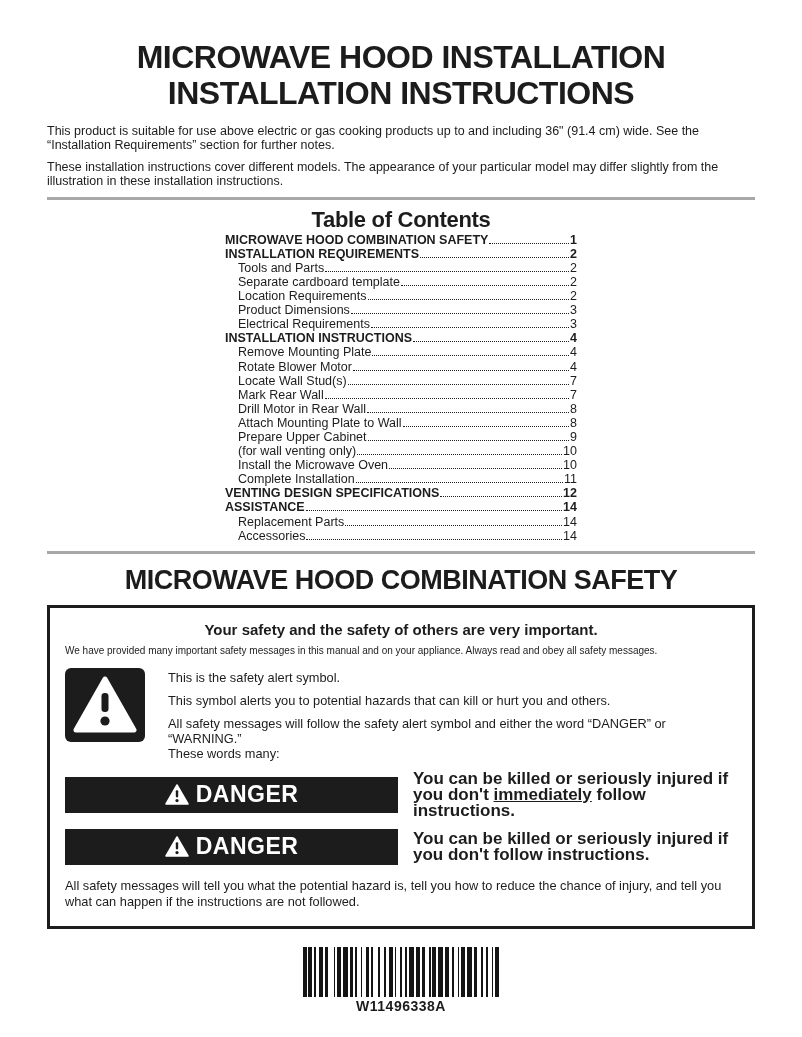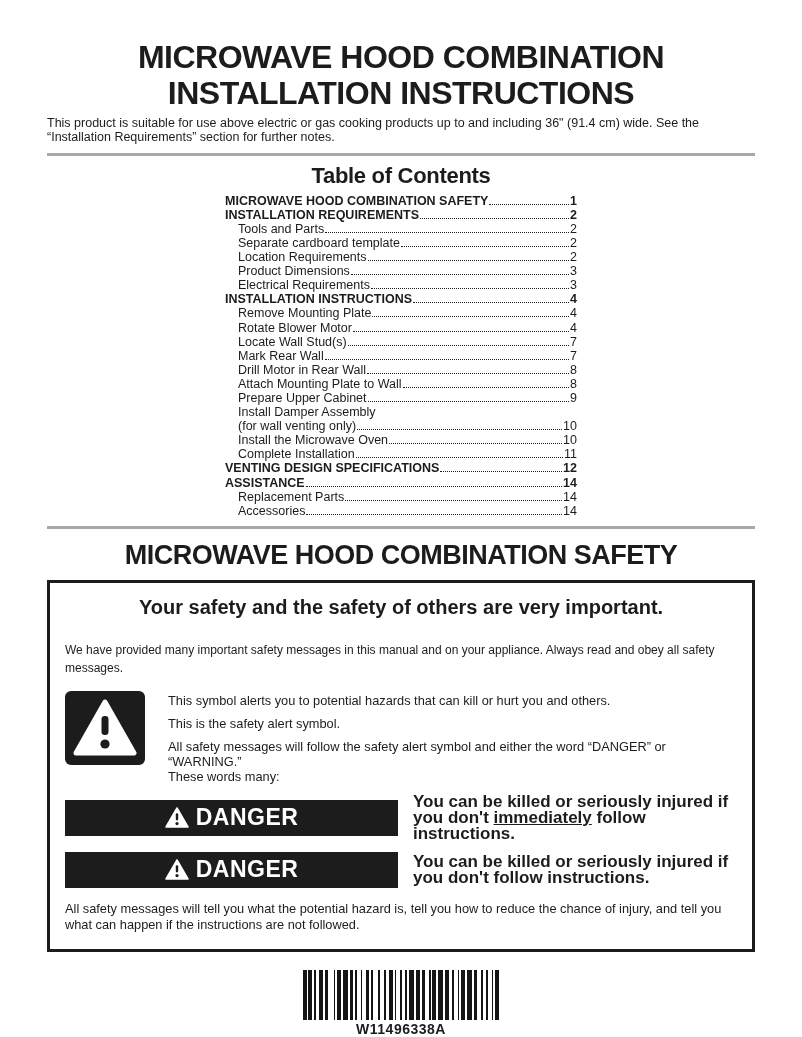--- a/index.html
+++ b/index.html
@@ -15,21 +15,21 @@
   
   .doc-title {
     text-align: center;
     font-size: 32px;
     font-weight: bold;
     letter-spacing: -0.5px;
     line-height: 1.12;
   }
 
   
-  .intro { margin-top: 4px; }
+  .intro { margin-top: 12px; }
   .intro p {
     font-size: 12.5px;
     line-height: 14.5px;
     margin-bottom: 7px;
   }
 
   
   .rule {
     height: 3px;
     background: #a8a8a8;
@@ -37,21 +37,20 @@
     margin-top: 8px;
   }
 
   
   .toc-wrap { width: 352px; margin: 7px auto 0 auto; }
   .toc-title {
     text-align: center;
     font-size: 22px;
     font-weight: bold;
     letter-spacing: -0.3px;
-    margin-bottom: 5px;
   }
   .toc-row {
     display: flex;
     align-items: baseline;
     font-size: 12.5px;
     line-height: 14.1px;
   }
   .toc-row.bold { font-weight: bold; }
   .toc-row.sub { padding-left: 13px; }
   .toc-label { white-space: nowrap; }
@@ -72,28 +71,28 @@
     letter-spacing: -0.5px;
     margin-top: 11px;
   }
   .safety-box {
     margin-top: 9px;
     border: 3px solid #1c1c1c;
     padding: 13px 15px 16px 15px;
   }
   .safety-heading {
     text-align: center;
-    font-size: 20px;
-    font-weight: bold;
-    margin-bottom: 22px;
+    font-size: 15px;
+    font-weight: bold;
+    margin-bottom: 4px;
   }
   .safety-intro {
-    font-size: 12px;
+    font-size: 10px;
     line-height: 18px;
-    margin-bottom: 14px;
+    margin-bottom: 8px;
   }
   .alert-row { display: flex; margin-bottom: 8px; }
   .alert-symbol {
     width: 80px; height: 74px;
     background: #1c1c1c;
     border-radius: 6px;
     flex: 0 0 auto;
     display: flex; align-items: center; justify-content: center;
   }
   .alert-lines { margin-left: 23px; padding-top: 2px; }
@@ -146,26 +145,27 @@
     letter-spacing: 0.5px;
     margin-top: 1px;
   }
 </style>
 </head>
 <body>
 
 <div class="page">
 
   <h1 class="doc-title">
-    <span>MICROWAVE HOOD COMBINATION</span><br>
+    <span>MICROWAVE HOOD INSTALLATION</span><br>
     <span>INSTALLATION INSTRUCTIONS</span>
   </h1>
 
   <div class="intro">
     <p>This product is suitable for use above electric or gas cooking products up to and including 36" (91.4 cm) wide. See the “Installation Requirements” section for further notes.</p>
+    <p>These installation instructions cover different models. The appearance of your particular model may differ slightly from the illustration in these installation instructions.</p>
   </div>
 
   <hr class="rule">
 
   <div class="toc-wrap">
     <div class="toc-title">Table of Contents</div>
     <div>
         <div class="toc-row bold">
           <span class="toc-label">MICROWAVE HOOD COMBINATION SAFETY</span>
           <span class="leader"></span>
@@ -233,23 +233,20 @@
         </div>
         <div class="toc-row sub">
           <span class="toc-label">Attach Mounting Plate to Wall</span>
           <span class="leader"></span>
           <span class="toc-page">8</span>
         </div>
         <div class="toc-row sub">
           <span class="toc-label">Prepare Upper Cabinet</span>
           <span class="leader"></span>
           <span class="toc-page">9</span>
-        </div>
-        <div class="toc-row sub">
-          <span class="toc-label">Install Damper Assembly</span>
         </div>
         <div class="toc-row sub">
           <span class="toc-label">(for wall venting only)</span>
           <span class="leader"></span>
           <span class="toc-page">10</span>
         </div>
         <div class="toc-row sub">
           <span class="toc-label">Install the Microwave Oven</span>
           <span class="leader"></span>
           <span class="toc-page">10</span>
@@ -292,22 +289,22 @@
 
     <div class="alert-row">
       <div class="alert-symbol">
         <svg width="64" height="58" viewBox="0 0 64 58" aria-hidden="true">
           <path d="M32 3 L61 54 L3 54 Z" fill="#ffffff" stroke="#ffffff" stroke-width="5" stroke-linejoin="round"></path>
           <rect x="28.5" y="17" width="7" height="19" rx="3.2" fill="#1c1c1c"></rect>
           <circle cx="32" cy="45" r="4.6" fill="#1c1c1c"></circle>
         </svg>
       </div>
       <div class="alert-lines">
+        <div class="alert-line">This is the safety alert symbol.</div>
         <div class="alert-line">This symbol alerts you to potential hazards that can kill or hurt you and others.</div>
-        <div class="alert-line">This is the safety alert symbol.</div>
         <div class="alert-line cont">All safety messages will follow the safety alert symbol and either the word “DANGER” or “WARNING.”</div>
         <div class="alert-line">These words many:</div>
       </div>
     </div>
 
     <div class="signal-row">
       <div class="signal-banner">
         <span class="tri">
           <svg width="24" height="21" viewBox="0 0 24 21" aria-hidden="true">
             <path d="M12 1 L23 20 L1 20 Z" fill="#ffffff" stroke="#ffffff" stroke-width="1.5" stroke-linejoin="round"></path>

